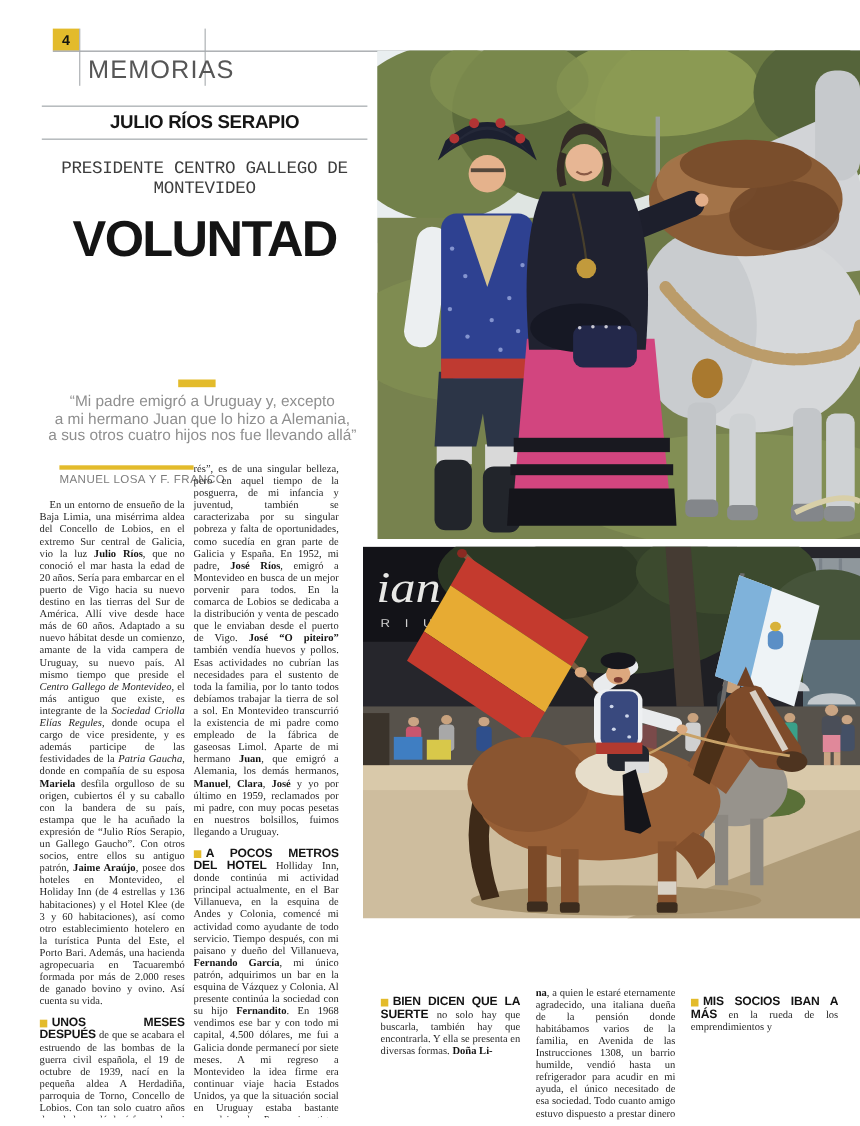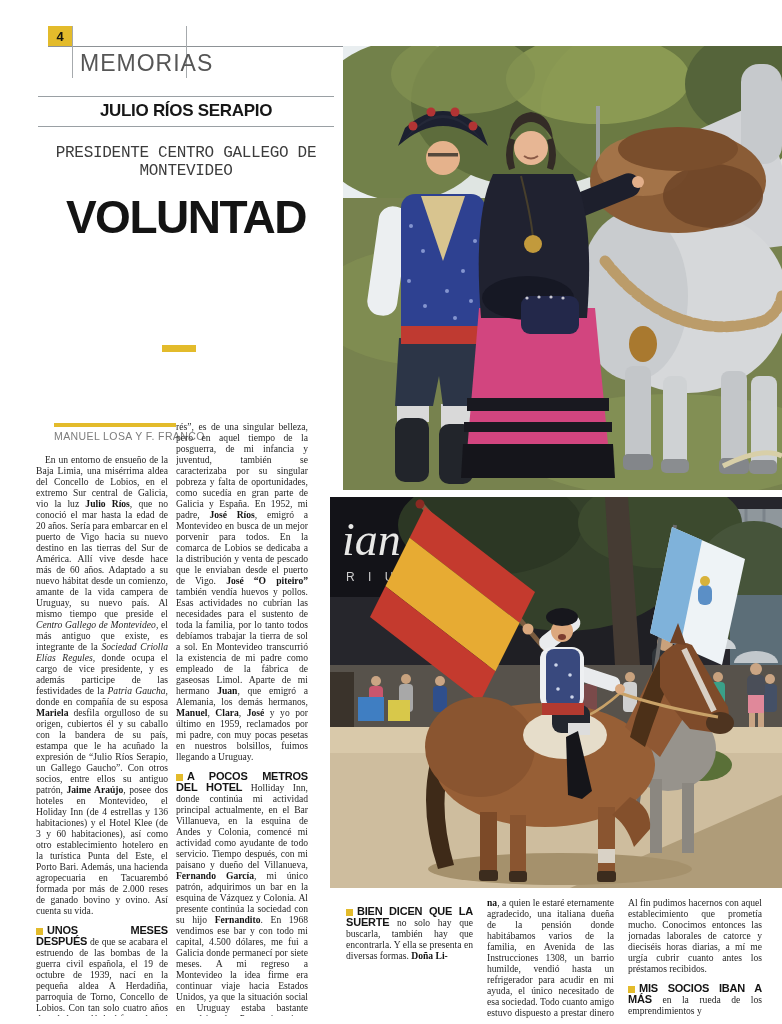--- a/index.html
+++ b/index.html
@@ -47,21 +47,21 @@
   .para.indent{text-indent:9px;}
   .para.headed{margin-top:9px;}
   .bullet{display:inline-block;width:7px;height:7px;background:var(--accent);
     margin-right:4px;position:relative;top:0.5px;}
   .subhead{font-family:"Liberation Sans",sans-serif;font-weight:bold;font-size:11px;
     letter-spacing:-0.2px;color:#141414;}
   .col b{color:#141414;}
   
   figure{margin:0;}
   .ph1{left:343px;top:46px;width:439px;height:444px;}
-  .ph2{left:330px;top:497px;width:452px;height:391px;}
+  .ph2{left:330px;top:497px;width:452px;height:338px;}
   .ph1 svg,.ph2 svg{display:block;width:100%;height:100%;}
 </style>
 </head>
 <body>
 
 <div class="page">
 
   <div class="abs folio-box">
     <span>4</span>
   </div>
@@ -71,40 +71,42 @@
   <div class="abs section-title">MEMORIAS</div>
 
   <div class="abs hrule r1"></div>
   <div class="abs hblock kicker">JULIO RÍOS SERAPIO</div>
   <div class="abs hrule r2"></div>
   <div class="abs hblock subkicker">PRESIDENTE CENTRO GALLEGO DE MONTEVIDEO</div>
 
   <div class="abs hblock hl hl-strong hl2">VOLUNTAD</div>
 
   <div class="abs accent-bar"></div>
+  <div class="abs lead-quote">“Mi padre emigró a Uruguay y, excepto
+a mi hermano Juan que lo hizo a Alemania,
+a sus otros cuatro hijos nos fue llevando allá”</div>
 
   <div class="abs byline-rule"></div>
   <div class="abs byline">MANUEL LOSA Y F. FRANCO</div>
 
   <div class="abs col c1">
       <p class="para indent">En un entorno de ensueño de la Baja Limia, una misérrima aldea del Concello de Lobios, en el extremo Sur central de Galicia, vio la luz <b>Julio Ríos</b>, que no conoció el mar hasta la edad de 20 años. Sería para embarcar en el puerto de Vigo hacia su nuevo destino en las tierras del Sur de América. Allí vive desde hace más de 60 años. Adaptado a su nuevo hábitat desde un comienzo, amante de la vida campera de Uruguay, su nuevo país. Al mismo tiempo que preside el <i>Centro Gallego de Montevideo</i>, el más antiguo que existe, es integrante de la <i>Sociedad Criolla Elías Regules</i>, donde ocupa el cargo de vice presidente, y es además participe de las festividades de la <i>Patria Gaucha</i>, donde en compañía de su esposa <b>Mariela</b> desfila orgulloso de su origen, cubiertos él y su caballo con la bandera de su país, estampa que le ha acuñado la expresión de “Julio Ríos Serapio, un Gallego Gaucho”. Con otros socios, entre ellos su antiguo patrón, <b>Jaime Araújo</b>, posee dos hoteles en Montevideo, el Holiday Inn (de 4 estrellas y 136 habitaciones) y el Hotel Klee (de 3 y 60 habitaciones), así como otro establecimiento hotelero en la turística Punta del Este, el Porto Bari. Además, una hacienda agropecuaria en Tacuarembó formada por más de 2.000 reses de ganado bovino y ovino. Así cuenta su vida.</p>
       <p class="para headed"><span class="bullet"></span><span class="subhead">UNOS MESES DESPUÉS</span> de que se acabara el estruendo de las bombas de la guerra civil española, el 19 de octubre de 1939, nací en la pequeña aldea A Herdadiña, parroquia de Torno, Concello de Lobios. Con tan solo cuatro años de edad quedé huérfano de mi mamá, <b>Cándida Serapio</b>, pasando al cuidado de mi abuela materna , en la aldea próxima de O Valoiro. Todo el entorno de la comarca, conocido como “Reserva da Biósfera do Xu-</p>
     </div>
   <div class="abs col c2">
       <p class="para">rés”, es de una singular belleza, pero en aquel tiempo de la posguerra, de mi infancia y juventud, también se caracterizaba por su singular pobreza y falta de oportunidades, como sucedía en gran parte de Galicia y España. En 1952, mi padre, <b>José Ríos</b>, emigró a Montevideo en busca de un mejor porvenir para todos. En la comarca de Lobios se dedicaba a la distribución y venta de pescado que le enviaban desde el puerto de Vigo. <b>José “O piteiro”</b> también vendía huevos y pollos. Esas actividades no cubrían las necesidades para el sustento de toda la familia, por lo tanto todos debíamos trabajar la tierra de sol a sol. En Montevideo transcurrió la existencia de mi padre como empleado de la fábrica de gaseosas Limol. Aparte de mi hermano <b>Juan</b>, que emigró a Alemania, los demás hermanos, <b>Manuel</b>, <b>Clara</b>, <b>José</b> y yo por último en 1959, reclamados por mi padre, con muy pocas pesetas en nuestros bolsillos, fuimos llegando a Uruguay.</p>
       <p class="para headed"><span class="bullet"></span><span class="subhead">A POCOS METROS DEL HOTEL</span> Holliday Inn, donde continúa mi actividad principal actualmente, en el Bar Villanueva, en la esquina de Andes y Colonia, comencé mi actividad como ayudante de todo servicio. Tiempo después, con mi paisano y dueño del Villanueva, <b>Fernando García</b>, mi único patrón, adquirimos un bar en la esquina de Vázquez y Colonia. Al presente continúa la sociedad con su hijo <b>Fernandito</b>. En 1968 vendimos ese bar y con todo mi capital, 4.500 dólares, me fui a Galicia donde permanecí por siete meses. A mi regreso a Montevideo la idea firme era continuar viaje hacia Estados Unidos, ya que la situación social en Uruguay estaba bastante convulsionada. Pero mi antiguo socio y otro paisano, , me convencieron y entre todos adquirimos el famoso Bar Restaurante Bacaro de la Avenida General Flores. Con tan solo 4.500 pesos en el</p>
     </div>
   <div class="abs col c3">
       <p class="para headed"><span class="bullet"></span><span class="subhead">BIEN DICEN QUE LA SUERTE</span> no solo hay que buscarla, también hay que encontrarla. Y ella se presenta en diversas formas. <b>Doña Li-</b></p>
     </div>
   <div class="abs col c4">
       <p class="para"><b>na</b>, a quien le estaré eternamente agradecido, una italiana dueña de la pensión donde habitábamos varios de la familia, en Avenida de las Instrucciones 1308, un barrio humilde, vendió hasta un refrigerador para acudir en mi ayuda, el único necesitado de esa sociedad. Todo cuanto amigo estuvo dispuesto a prestar dinero fue abordado por mí.</p>
     </div>
   <div class="abs col c5">
-      <p class="para">Al fin pudimos hacernos con aquel establecimiento que prometía mucho. Conocimos entonces las jornadas laborales de catorce y dieciséis horas diarias, a mí me urgía cubrir cuanto antes los préstamos recibidos.</p>
       <p class="para headed"><span class="bullet"></span><span class="subhead">MIS SOCIOS IBAN A MÁS</span> en la rueda de los emprendimientos y</p>
     </div>
 
   <figure class="abs ph1">
     <svg viewBox="0 0 439 444" preserveAspectRatio="none">
       <rect width="439" height="175" fill="#dfe5e2"></rect>
       <rect x="0" y="0" width="62" height="175" fill="#e9eef0"></rect>
       <g>
         <ellipse cx="60" cy="75" rx="92" ry="80" fill="#72814a"></ellipse>
         <ellipse cx="190" cy="55" rx="122" ry="86" fill="#5d6c3c"></ellipse>

